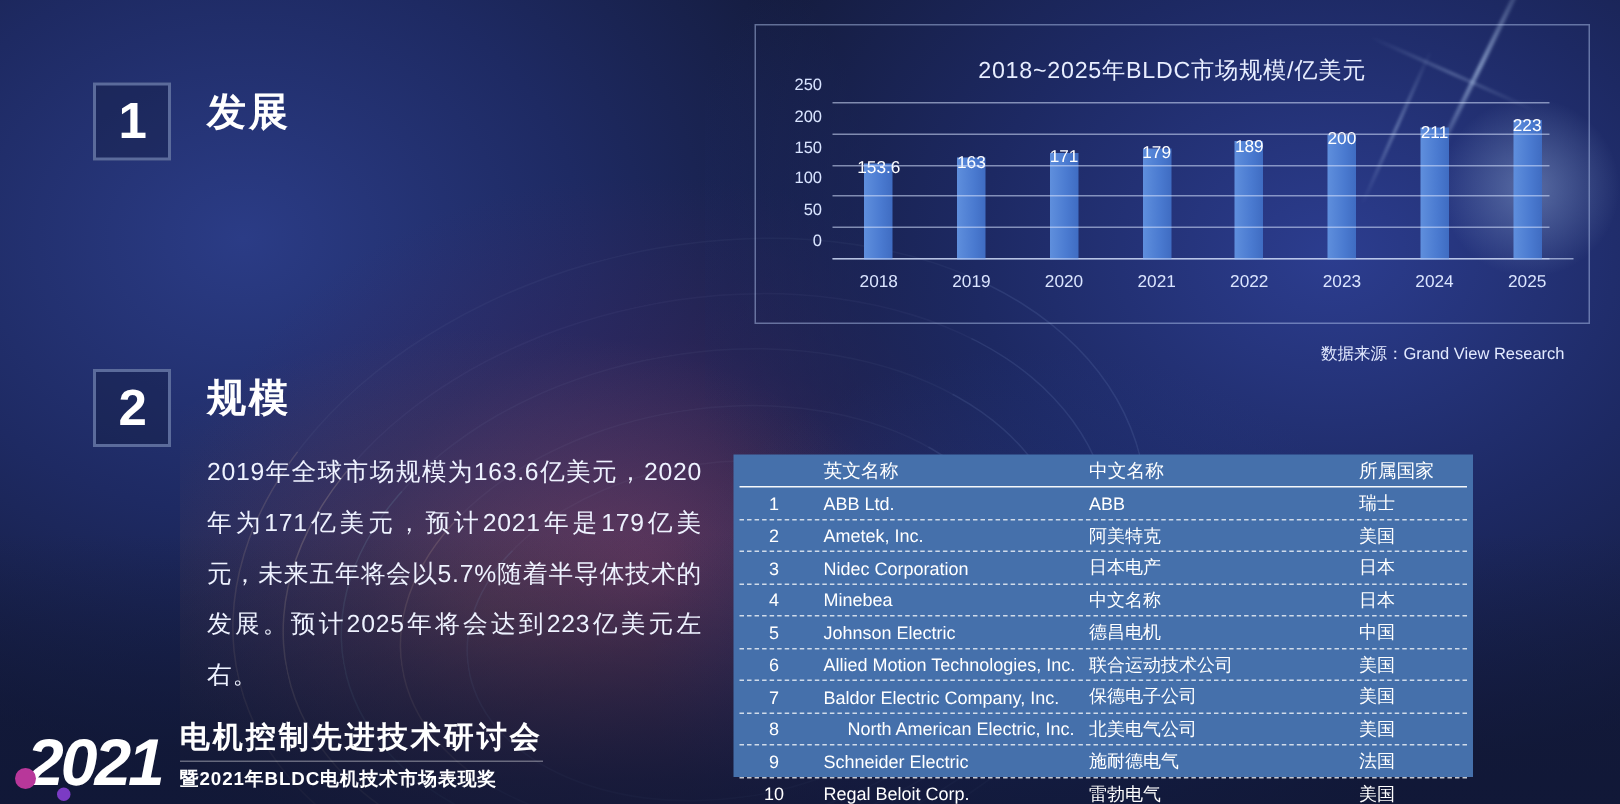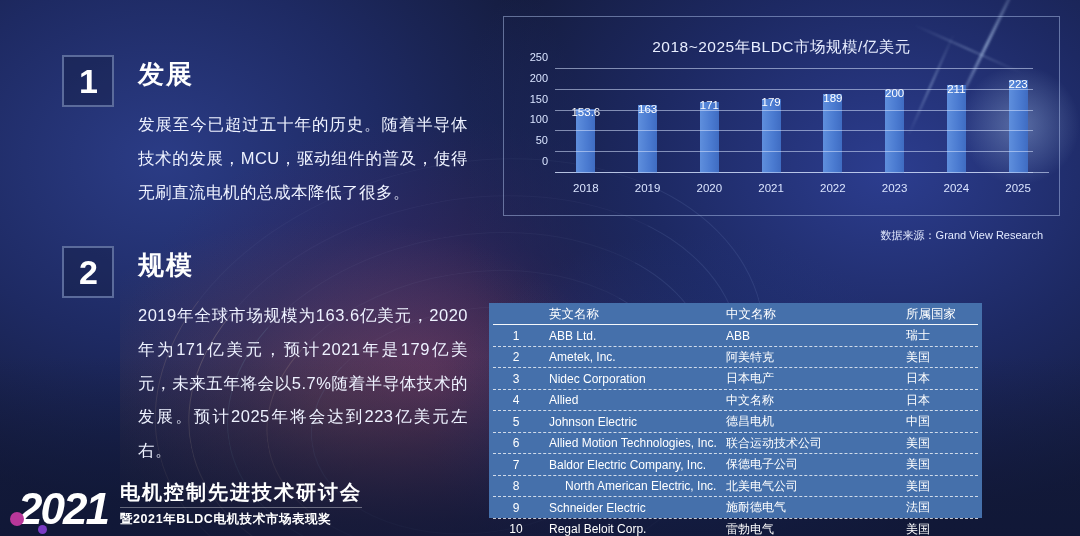--- a/index.html
+++ b/index.html
@@ -125,21 +125,20 @@
 </div>
 
 <div id="left">
 
   <div class="sec sec1">
     <div class="badge">
       <span>1</span>
     </div>
     <div class="secbody">
       <div class="sechead">发展</div>
-      <div class="sectext">发展至今已超过五十年的历史。随着半导体技术的发展，MCU，驱动组件的普及，使得无刷直流电机的总成本降低了很多。</div>
     </div>
   </div>
 
   <div class="sec sec2">
     <div class="badge">
       <span>2</span>
     </div>
     <div class="secbody">
       <div class="sechead">规模</div>
       <div class="sectext">2019年全球市场规模为163.6亿美元，2020年为171亿美元，预计2021年是179亿美元，未来五年将会以5.7%随着半导体技术的发展。预计2025年将会达到223亿美元左右。</div>
@@ -237,21 +236,21 @@
         <div class="c-cy">美国</div>
       </div>
       <div class="trow">
         <div class="c-no">3</div>
         <div class="c-en">Nidec Corporation</div>
         <div class="c-cn">日本电产</div>
         <div class="c-cy">日本</div>
       </div>
       <div class="trow">
         <div class="c-no">4</div>
-        <div class="c-en">Allied</div>
+        <div class="c-en">Minebea</div>
         <div class="c-cn">中文名称</div>
         <div class="c-cy">日本</div>
       </div>
       <div class="trow">
         <div class="c-no">5</div>
         <div class="c-en">Johnson Electric</div>
         <div class="c-cn">德昌电机</div>
         <div class="c-cy">中国</div>
       </div>
       <div class="trow">

